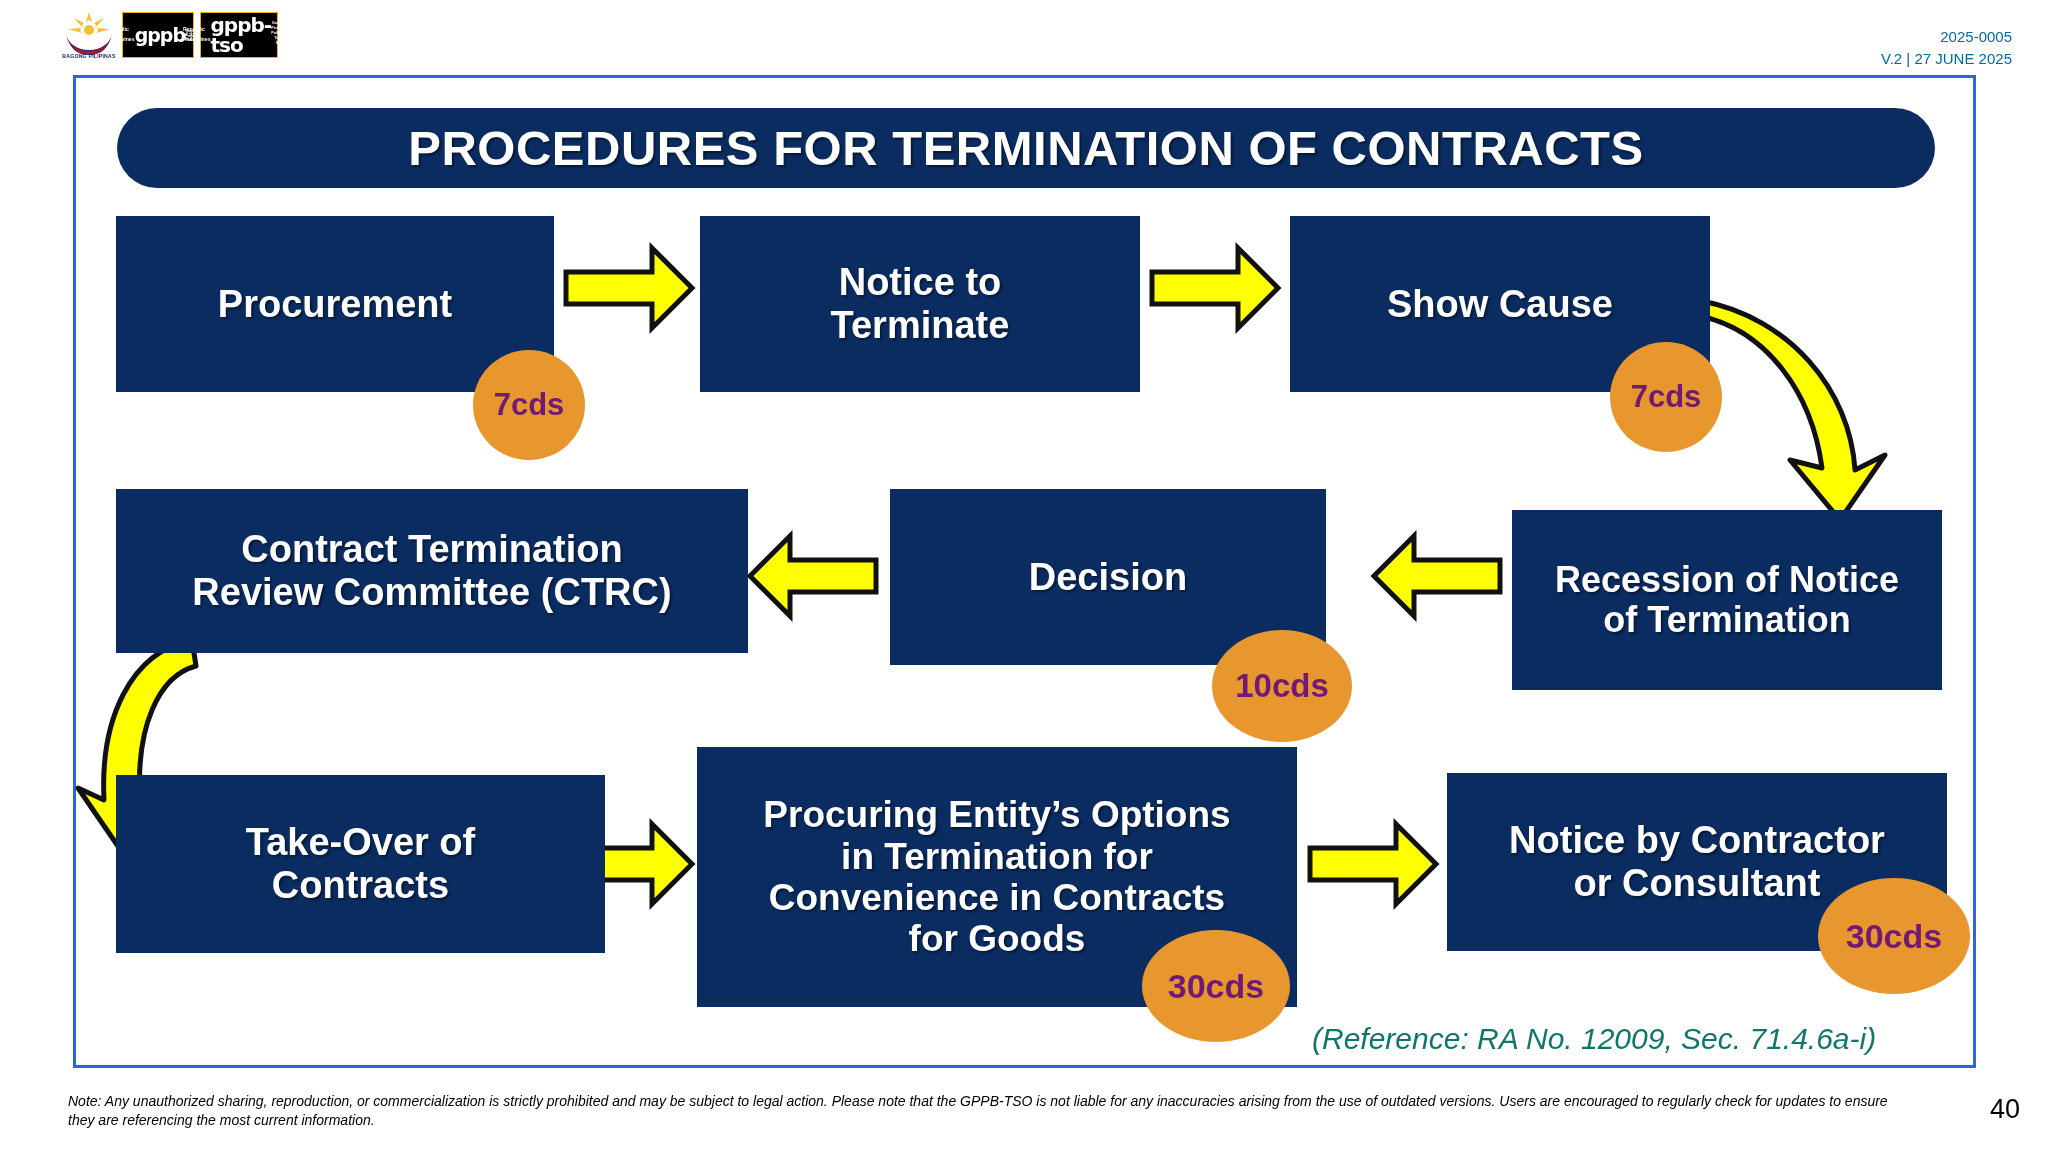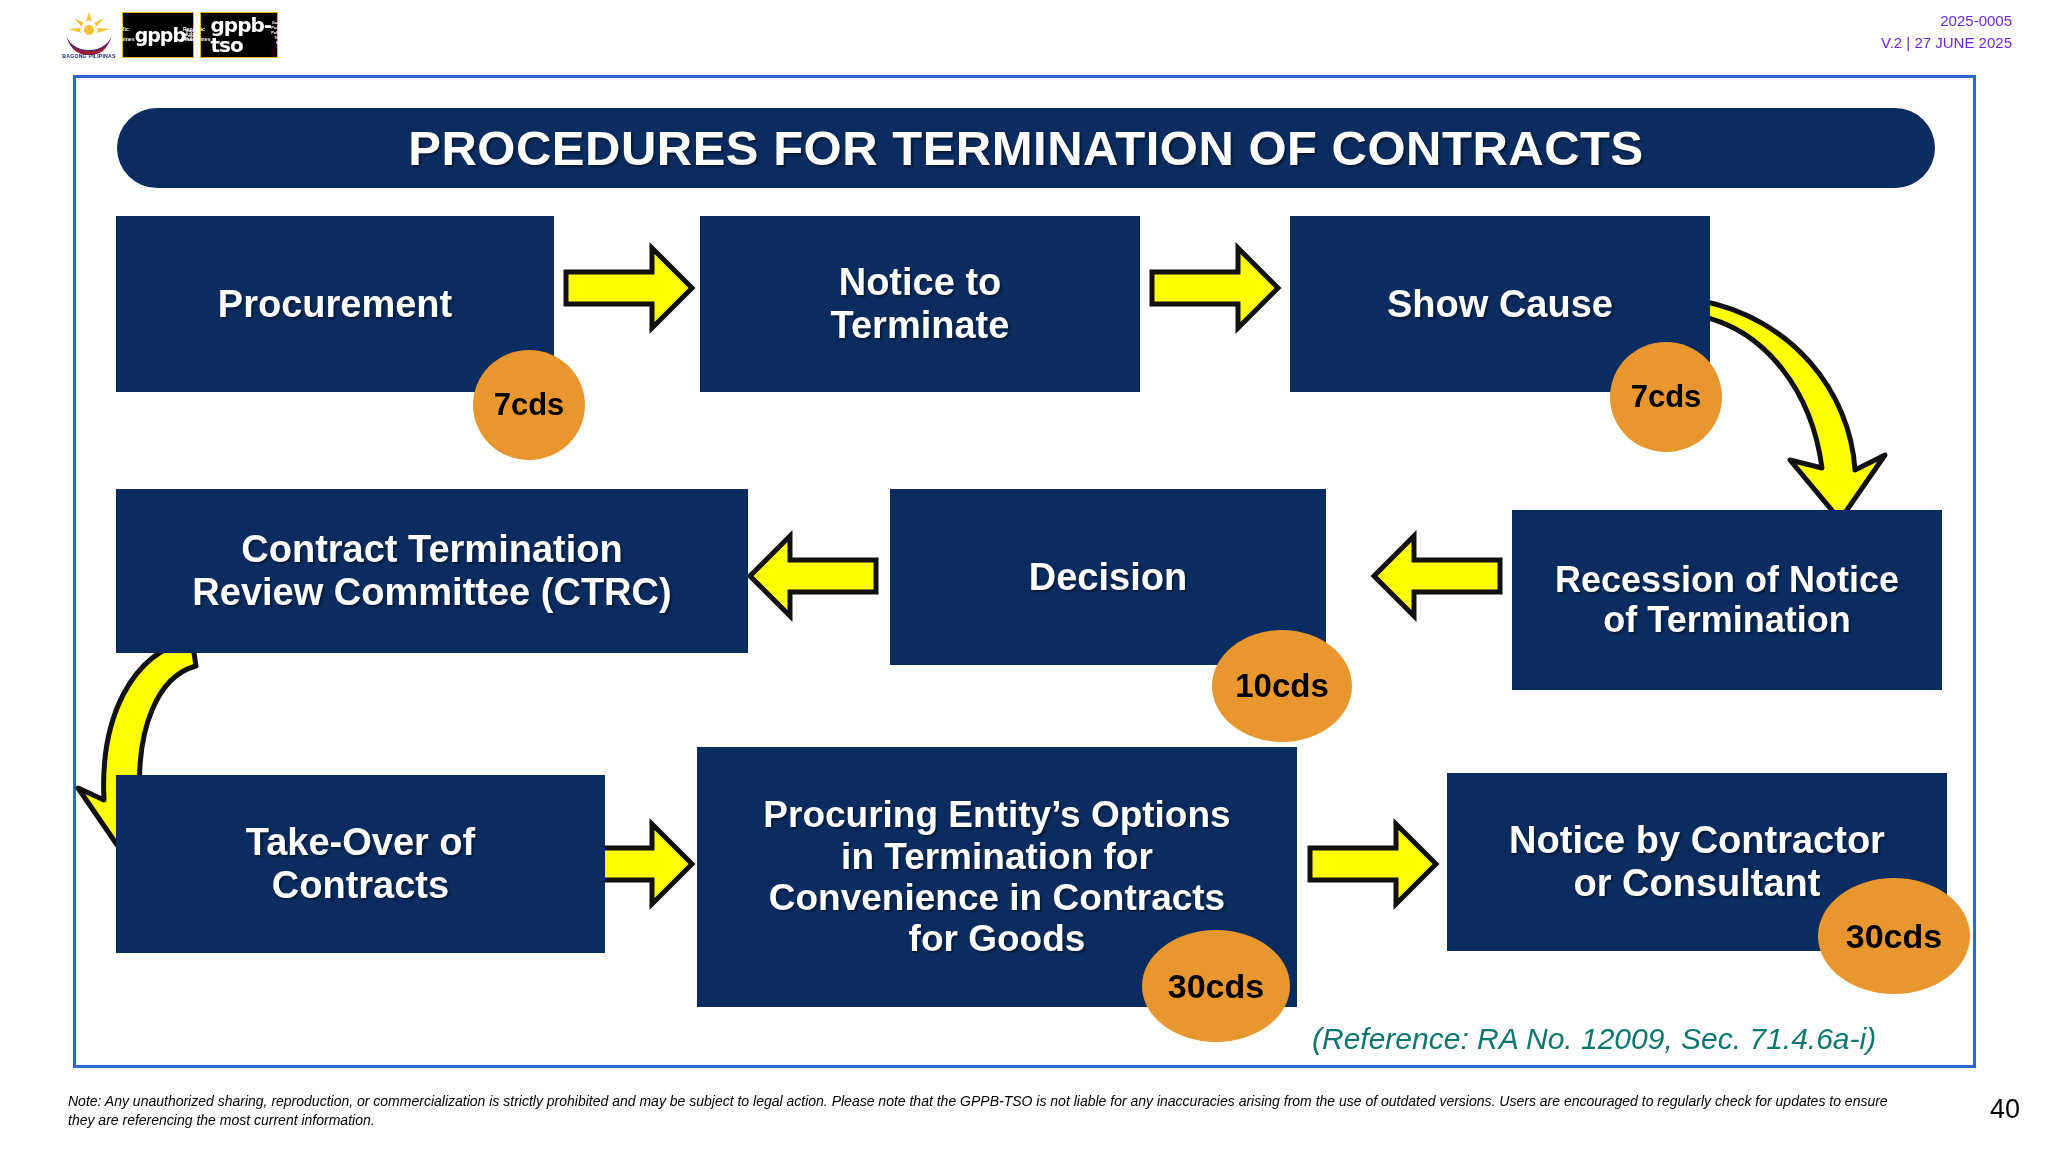--- a/index.html
+++ b/index.html
@@ -20,22 +20,22 @@
     width: 72px; height: 46px; display:flex; flex-direction:row;
     align-items:center; justify-content:center; color:#fff; line-height:1;
   }
   .logo-box .lb-top { font-size: 5.2px; font-weight: bold; margin-bottom: 1px; }
   .logo-box .lb-mid { font-size: 19px; font-weight: 600; letter-spacing:-1px; font-family:"DejaVu Sans", sans-serif; }
   .logo-box .lb-bot { font-size: 3.9px; font-weight: bold; text-align:center; margin-top:2px; line-height:1.25; }
   .logo-box.wide { width: 78px; }
   .logo-box.wide .lb-mid { font-size: 20px; }
 
   .hdr-meta {
-    position: absolute; right: 36px; top: 10px;
-    text-align: right; font-size: 15px; color: #6d28d9; line-height: 1.45;
+    position: absolute; right: 36px; top: 26px;
+    text-align: right; font-size: 15px; color: #0369a1; line-height: 1.45;
     font-family: "Liberation Sans", sans-serif;
   }
 
   
   .frame {
     position: absolute; left: 73px; top: 75px;
     width: 1903px; height: 993px;
     border: 3px solid #2a6ad0;
     background: #fff;
   }
@@ -76,21 +76,21 @@
 
   
   #box-takeover      { left: 116px;  top: 775px; width: 489px; height: 178px; font-size: 38px; }
   #box-pe-options    { left: 697px;  top: 747px; width: 600px; height: 260px; font-size: 37px; }
   #box-notice-contr  { left: 1447px; top: 773px; width: 500px; height: 178px; font-size: 38px; }
 
   
   .cds {
     position: absolute; background: #e8972e; border-radius: 50%;
     display: flex; align-items: center; justify-content: center;
-    color: #000000; font-weight: bold; font-family: "Liberation Sans", sans-serif;
+    color: #701a75; font-weight: bold; font-family: "Liberation Sans", sans-serif;
   }
   #cds-verification { left: 473px;  top: 350px; width: 112px; height: 110px; font-size: 31px; }
   #cds-showcause    { left: 1610px; top: 342px; width: 112px; height: 110px; font-size: 31px; }
   #cds-decision     { left: 1212px; top: 630px; width: 140px; height: 112px; font-size: 33px; }
   #cds-pe-options   { left: 1142px; top: 930px; width: 148px; height: 112px; font-size: 34px; }
   #cds-notice-contr { left: 1818px; top: 878px; width: 152px; height: 116px; font-size: 34px; }
 
   
   .arrow-layer { position: absolute; left: 0; top: 0; width: 2048px; height: 1152px; pointer-events: none; }
 

